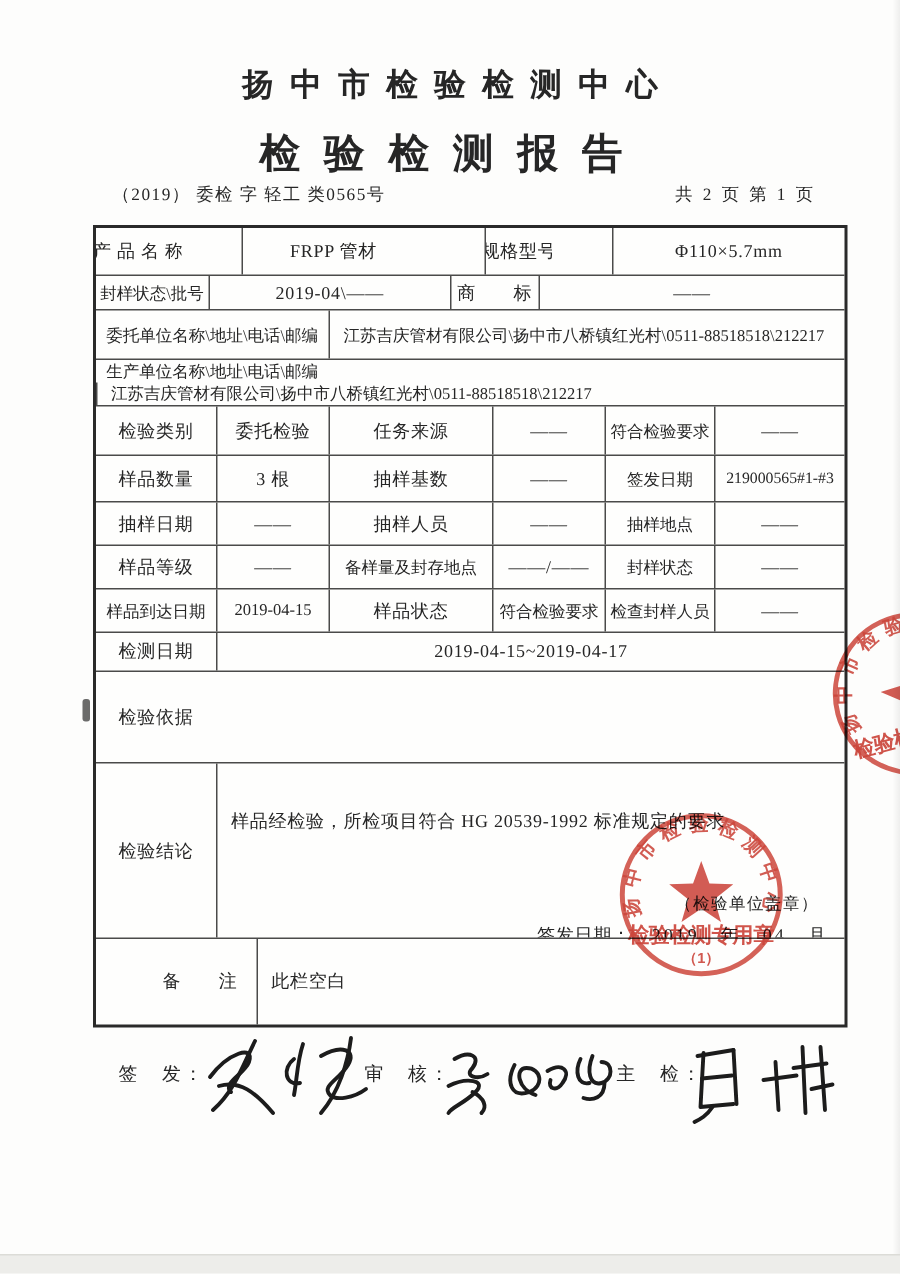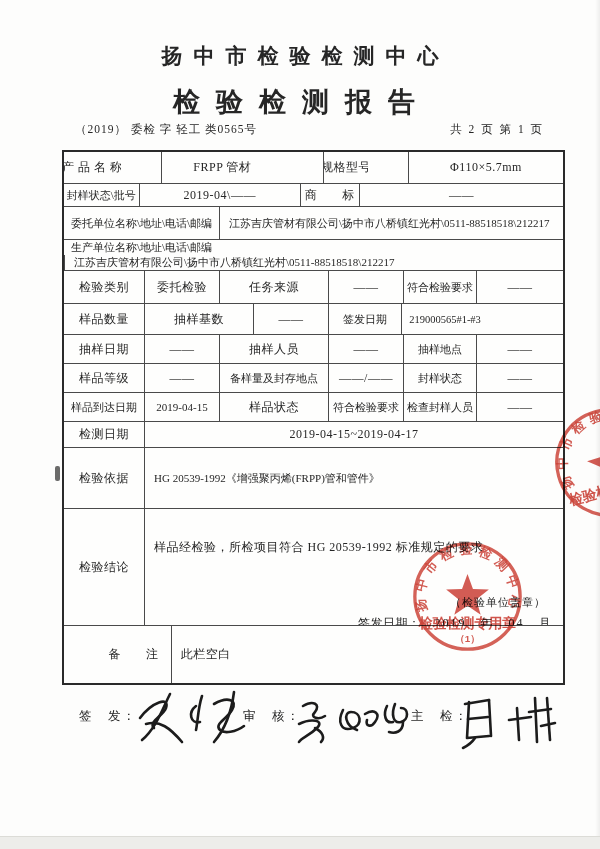--- a/index.html
+++ b/index.html
@@ -91,20 +91,21 @@
   <div class="row h5">
     <div class="c wA">检验类别</div>
     <div class="c wB">委托检验</div>
     <div class="c wC">任务来源</div>
     <div class="c wD">——</div>
     <div class="c wE f11">符合检验要求</div>
     <div class="c wF">——</div>
   </div>
   <div class="row h6">
     <div class="c wA">样品数量</div>
+    <div class="c wB">3 根</div>
     <div class="c wC">抽样基数</div>
     <div class="c wD">——</div>
     <div class="c wE f11">签发日期</div>
     <div class="c wF f10">219000565#1-#3</div>
   </div>
   <div class="row h7">
     <div class="c wA">抽样日期</div>
     <div class="c wB">——</div>
     <div class="c wC">抽样人员</div>
     <div class="c wD">——</div>
@@ -126,21 +127,20 @@
     <div class="c wD f11">符合检验要求</div>
     <div class="c wE f11">检查封样人员</div>
     <div class="c wF">——</div>
   </div>
   <div class="row h10">
     <div class="c wA">检测日期</div>
     <div class="c wR">2019-04-15~2019-04-17</div>
   </div>
   <div class="row h11">
     <div class="c wA">检验依据</div>
-    <div class="c wR la f11">HG 20539-1992《增强聚丙烯(FRPP)管和管件》</div>
   </div>
   <div class="row h12">
     <div class="c wA">检验结论</div>
     <div class="c wR conc-cell">
       <span class="conc-line">样品经检验，所检项目符合 HG 20539-1992 标准规定的要求</span>
       <span class="seal-hint">（检验单位盖章）</span>
       <span class="date-line">
         <span>签发日期：</span><span class="date-val">2019 年 04 月 17 日</span>
       </span>
     </div>

